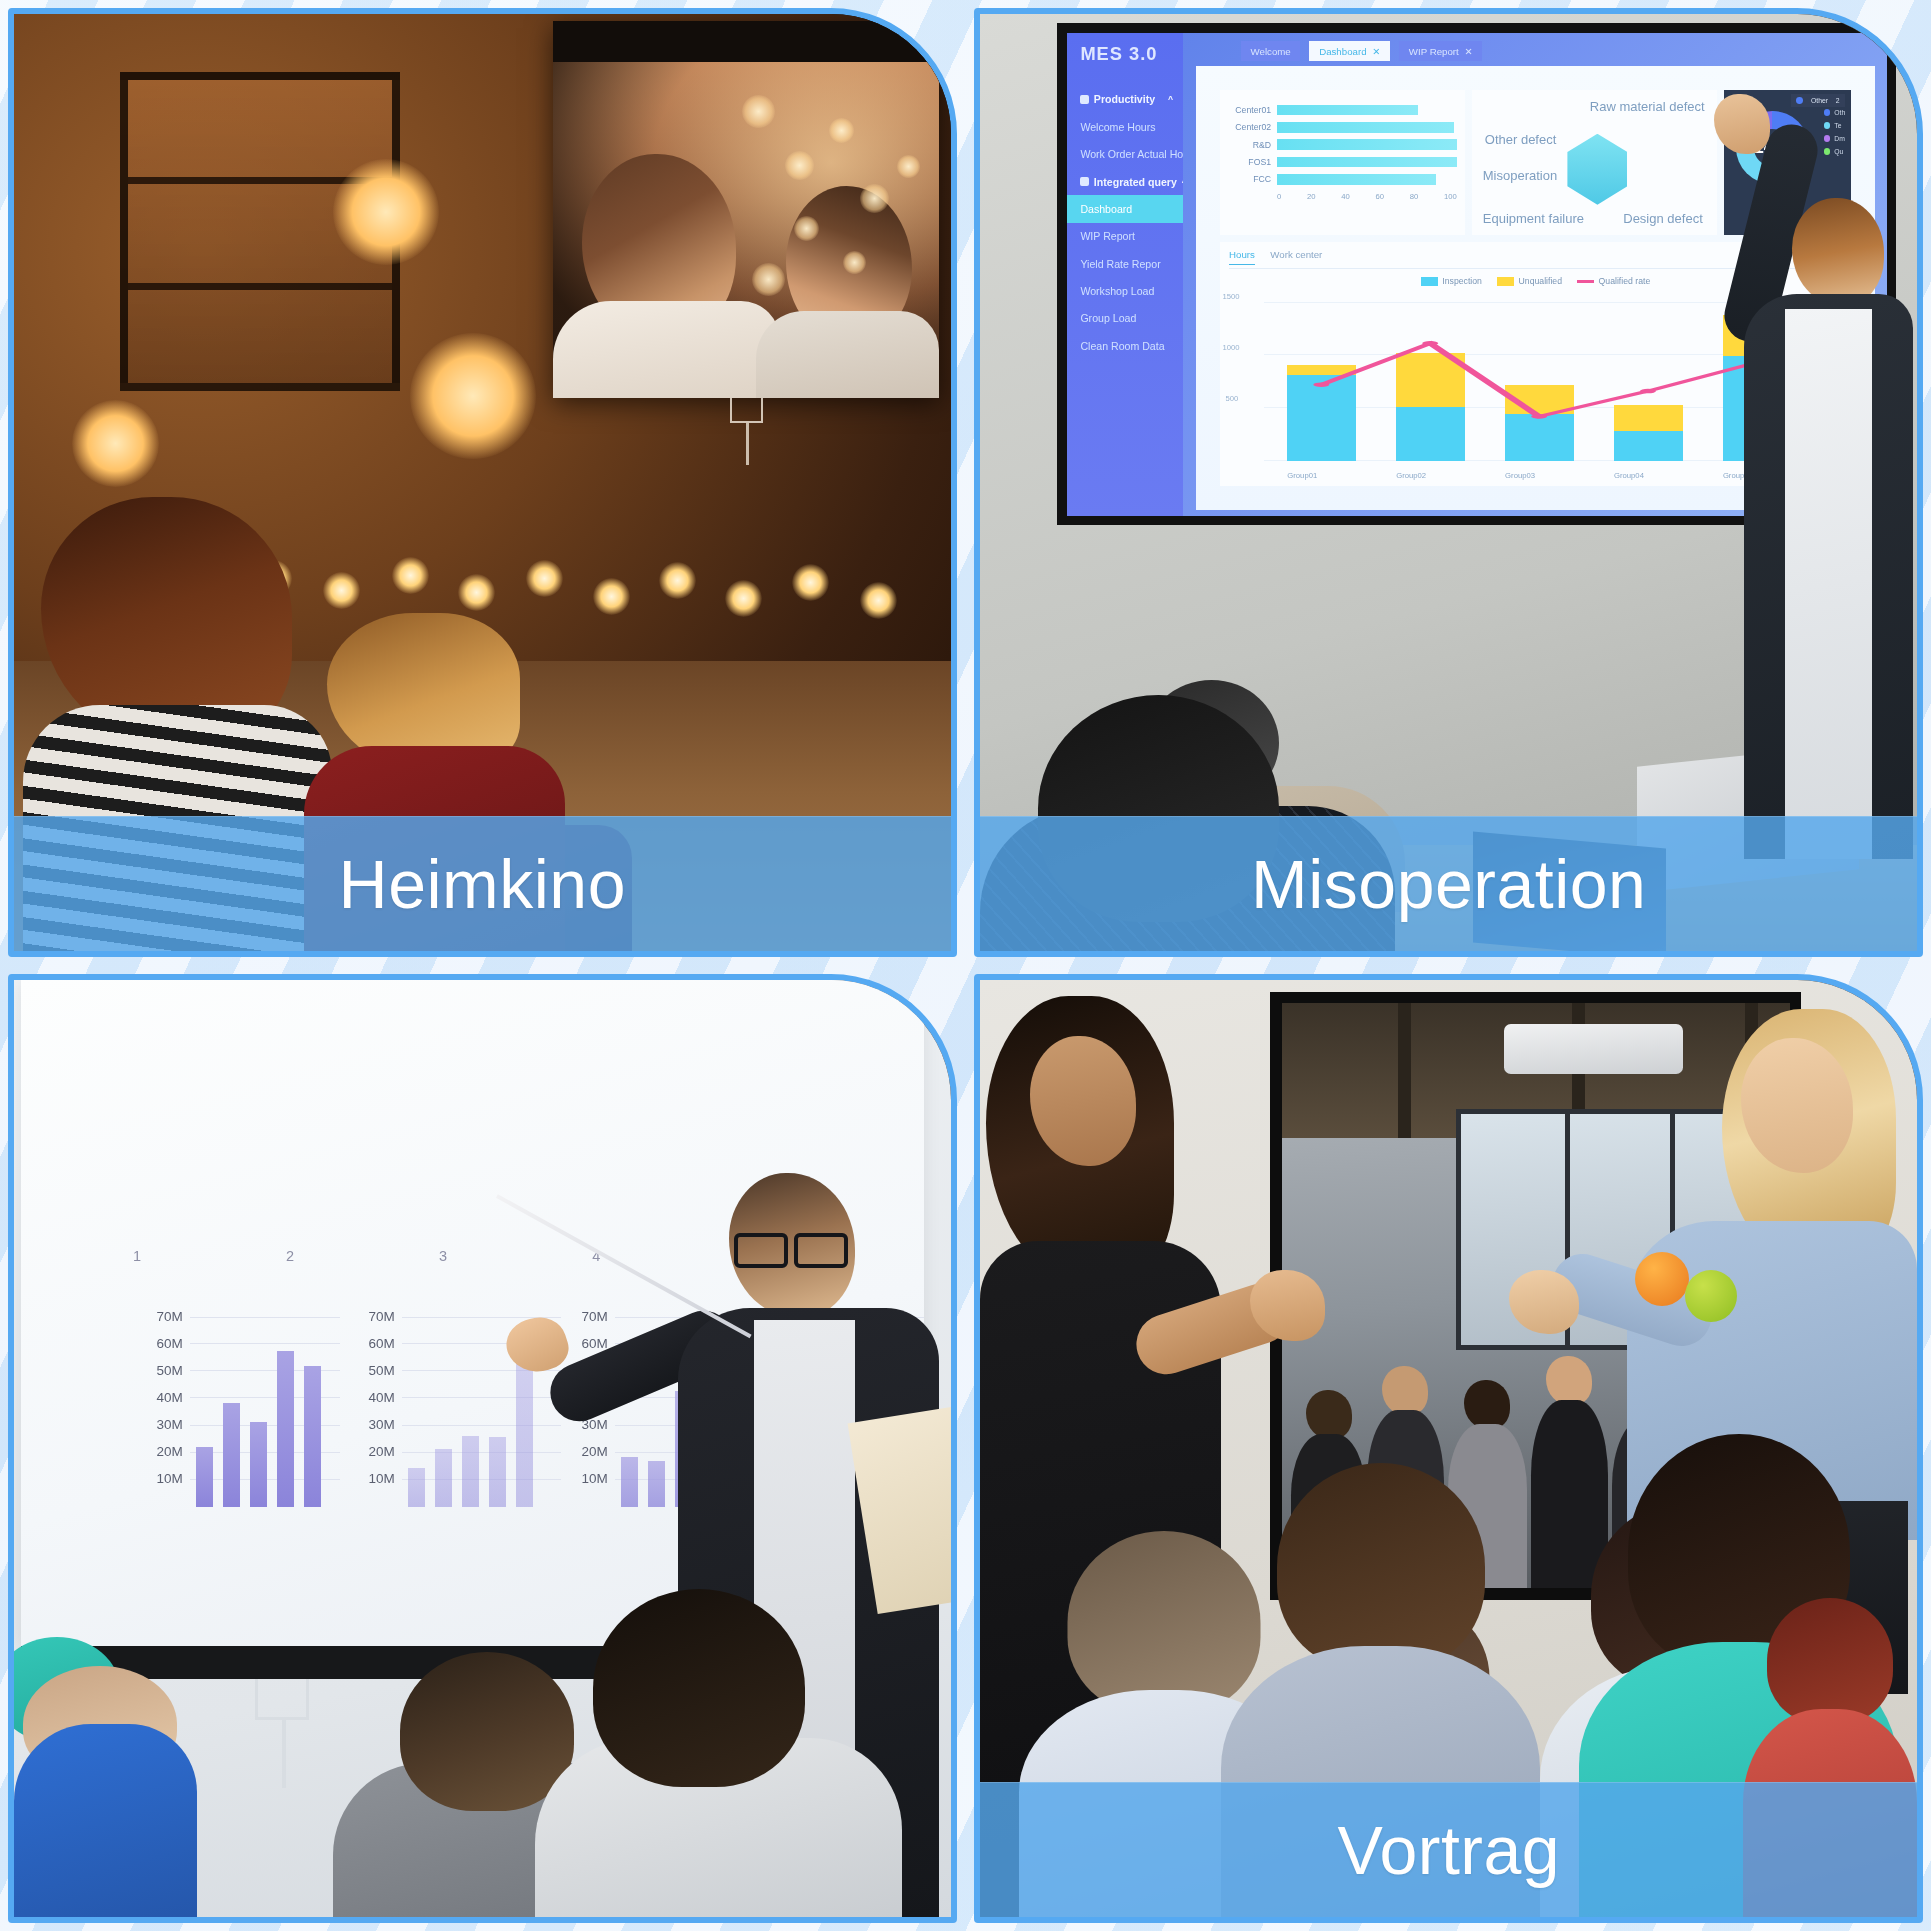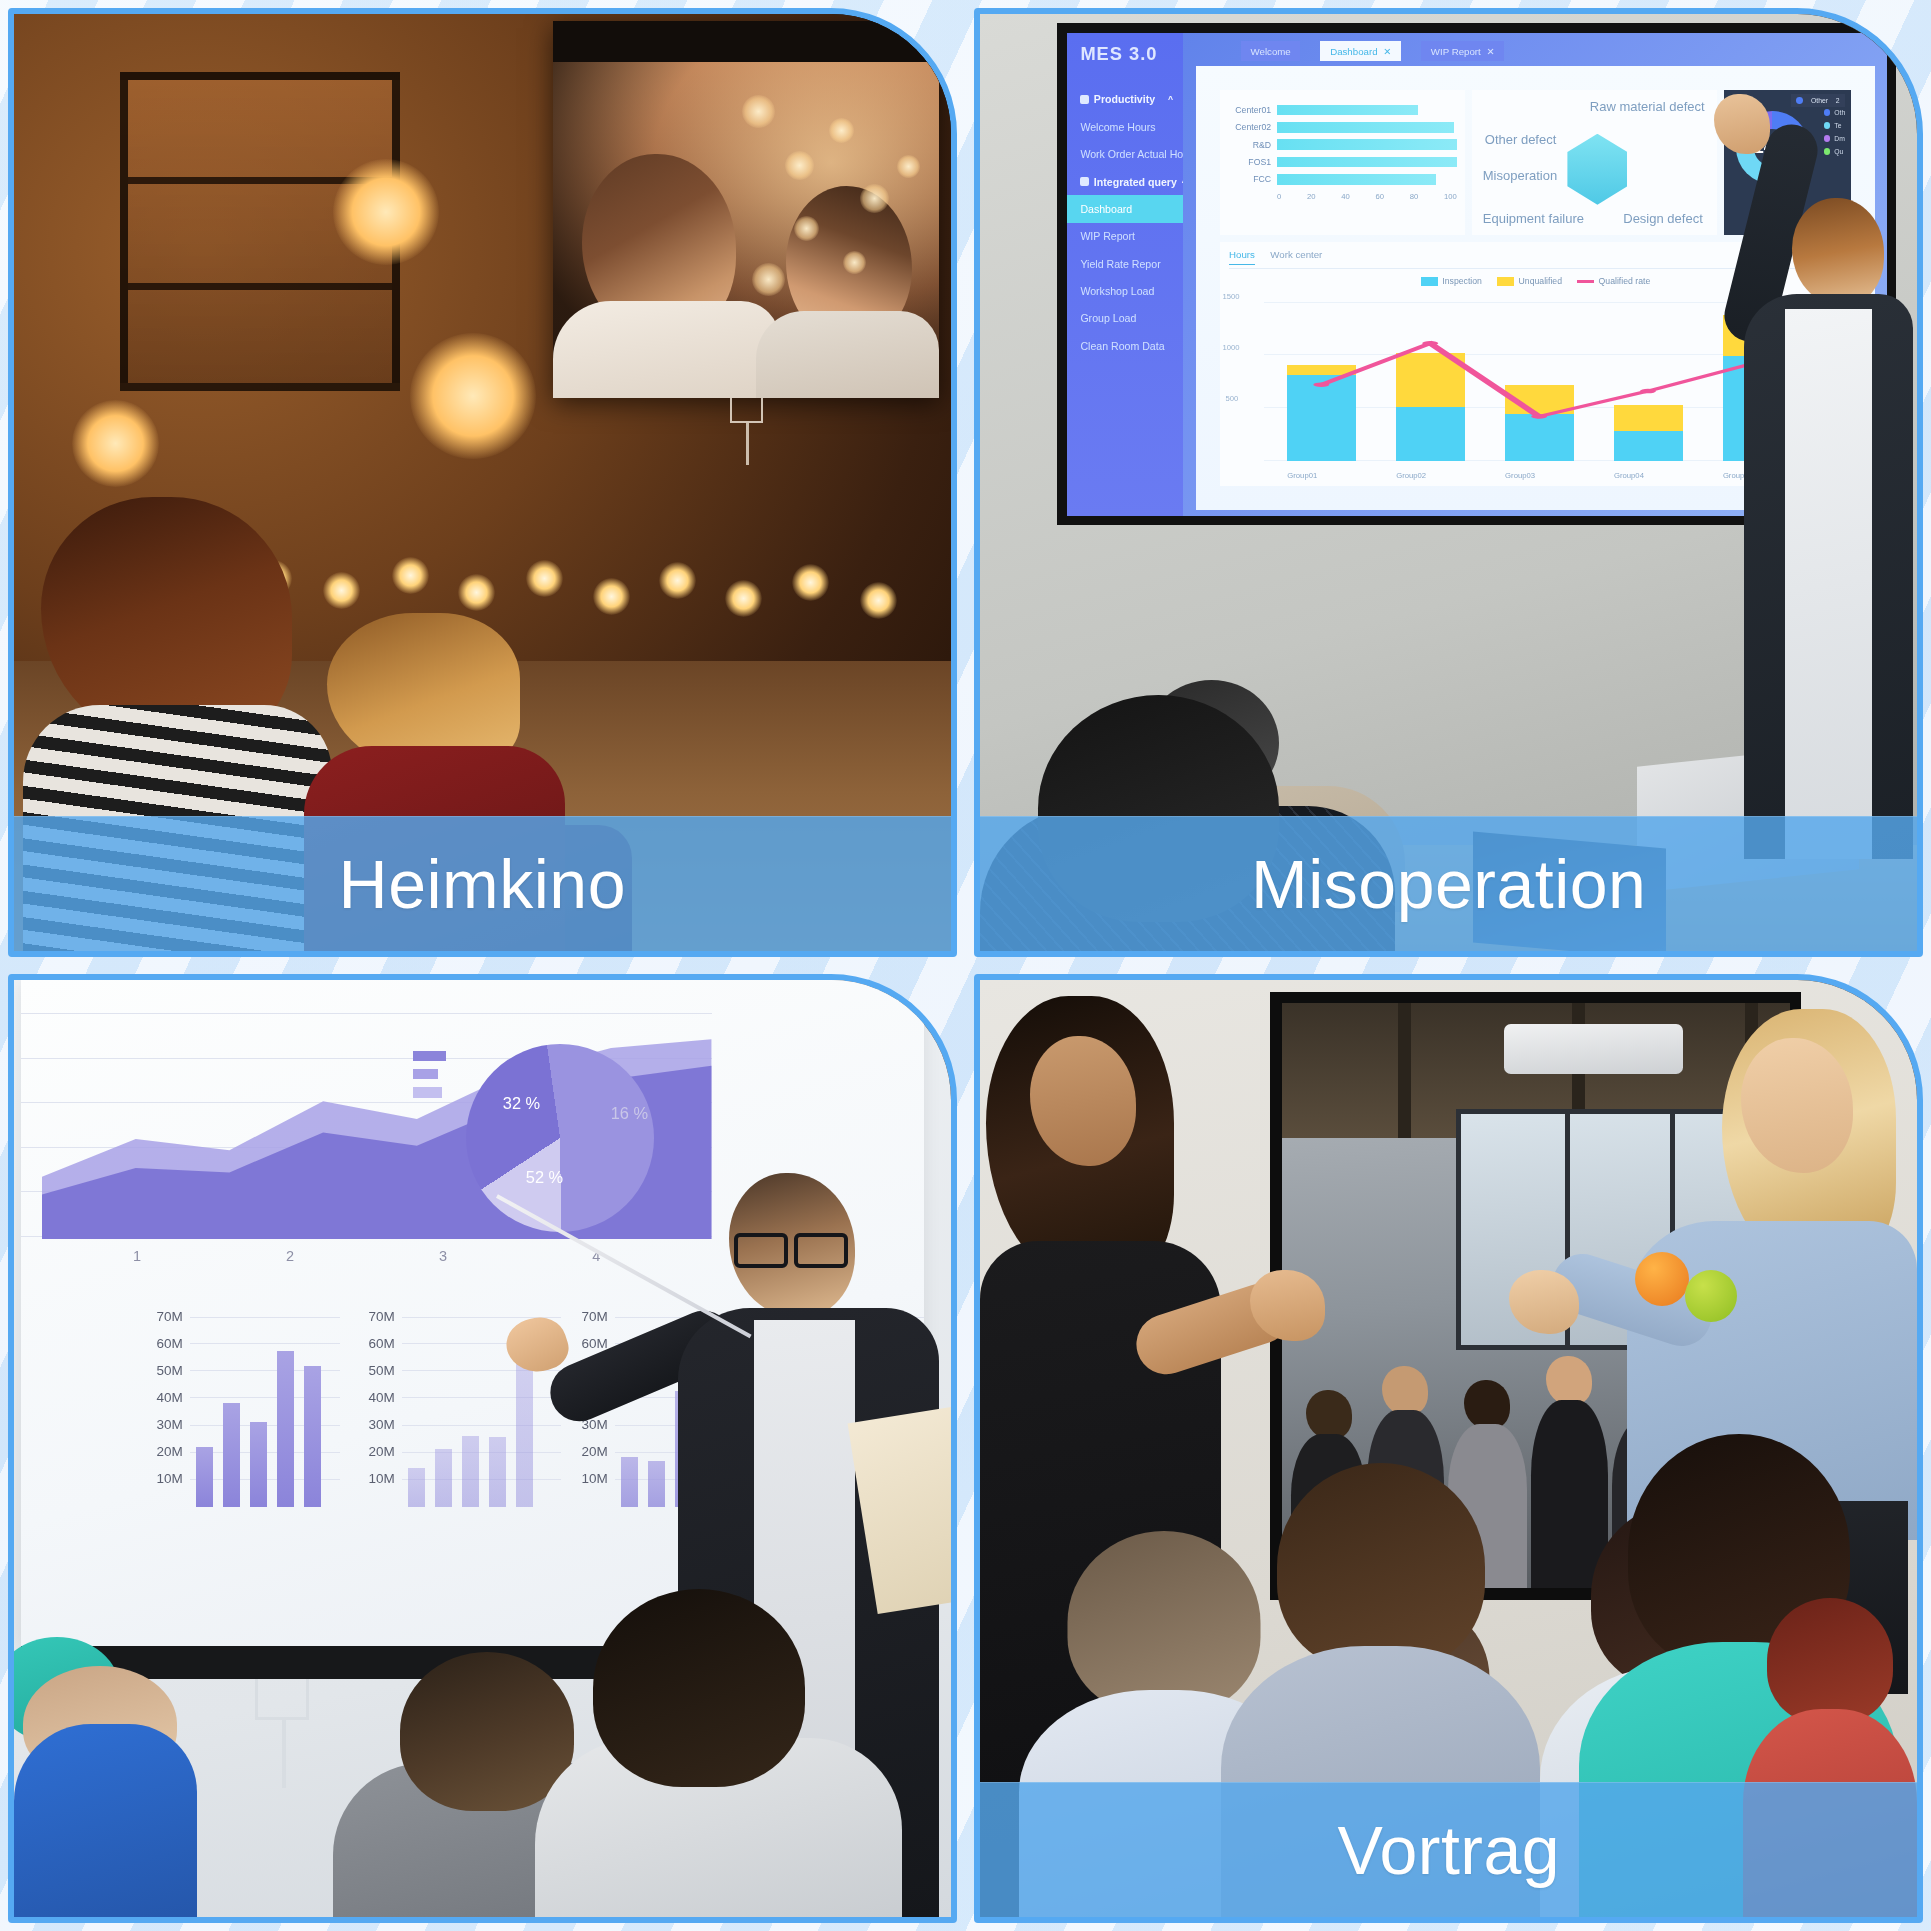--- a/index.html
+++ b/index.html
@@ -173,21 +173,21 @@
   .p2-menu{margin-top:21px;}
   .p2-mi{
     color:#cfe0ff;font-size:10.6px;padding:7.7px 0 7.7px 13.5px;white-space:nowrap;overflow:hidden;
     display:flex;align-items:center;gap:4.8px;
   }
   .p2-mi.grp{color:#f0f5ff;font-weight:600;}
   .p2-mi.active{background:#58d6f0;color:#ffffff;}
   .p2-mi .sq{width:8.7px;height:8.7px;background:#dfe9ff;border-radius:1.9px;flex:none;}
   .p2-mi .cv{margin-left:auto;margin-right:9.7px;font-size:8.7px;}
   .p2-body{position:absolute;left:116px;right:0;top:0;bottom:0;}
-  .p2-tabs{display:flex;gap:20px;padding:7.7px 0 0 58px;align-items:flex-end;}
+  .p2-tabs{display:flex;gap:9px;padding:7.7px 0 0 58px;align-items:flex-end;}
   .p2-tab{
     background:#6f86f0;color:#d8e4ff;font-size:9.7px;padding:4.8px 9.7px;white-space:nowrap;
     display:flex;gap:5.8px;align-items:center;
   }
   .p2-tab.on{background:#f4f9ff;color:#46b8e8;}
   .p2-canvas{
     position:absolute;left:13.5px;right:11.6px;top:33px;bottom:5.8px;
     background:linear-gradient(180deg,#f6fbff,#eef6ff);
     padding:24px;display:flex;flex-direction:column;gap:6.8px;
   }
@@ -776,42 +776,20 @@
       <span class="caption-text">Misoperation</span>
     </div>
   </div>
 
   <div class="panel">
     <div class="photo">
       <div class="p3-wall"></div>
 
       <div class="p3-board">
 
-        <div class="p3-area">
-          <div class="p3-gl" style="top:15.4px"></div>
-          <div class="p3-gl" style="top:60px"></div>
-          <div class="p3-gl" style="top:104px"></div>
-          <div class="p3-gl" style="top:149px"></div>
-          <div class="p3-gl" style="top:193px"></div>
-          <div class="p3-gl" style="top:238px"></div>
-          <svg viewBox="0 0 100 100" preserveAspectRatio="none" style="position:absolute;left:21px;right:0;top:19.3px;height:222px;width:calc(100% - 21px)">
-            <polygon points="0,72 14,55 28,60 42,38 56,46 70,26 85,14 100,10 100,100 0,100" fill="#a8a1e6" opacity=".85"></polygon>
-            <polygon points="0,80 14,68 28,70 42,52 56,58 70,40 85,28 100,22 100,100 0,100" fill="#7b72d4" opacity=".92"></polygon>
-          </svg>
-          <div class="p3-leg-b">
-            <i></i>
-              <i></i>
-              <i></i>
-          </div>
-          <div class="p3-pie">
-            <span class="p3-pl" style="left:37px;top:50px;">32 %</span>
-            <span class="p3-pl g" style="right:5.8px;top:60px;">16 %</span>
-            <span class="p3-pl" style="left:60px;top:124px;">52 %</span>
-          </div>
-        </div>
 
         <div class="p3-xaxis3">
           <span>1</span>
           <span>2</span>
           <span>3</span>
           <span>4</span>
         </div>
 
         <div class="p3-mini">
 

